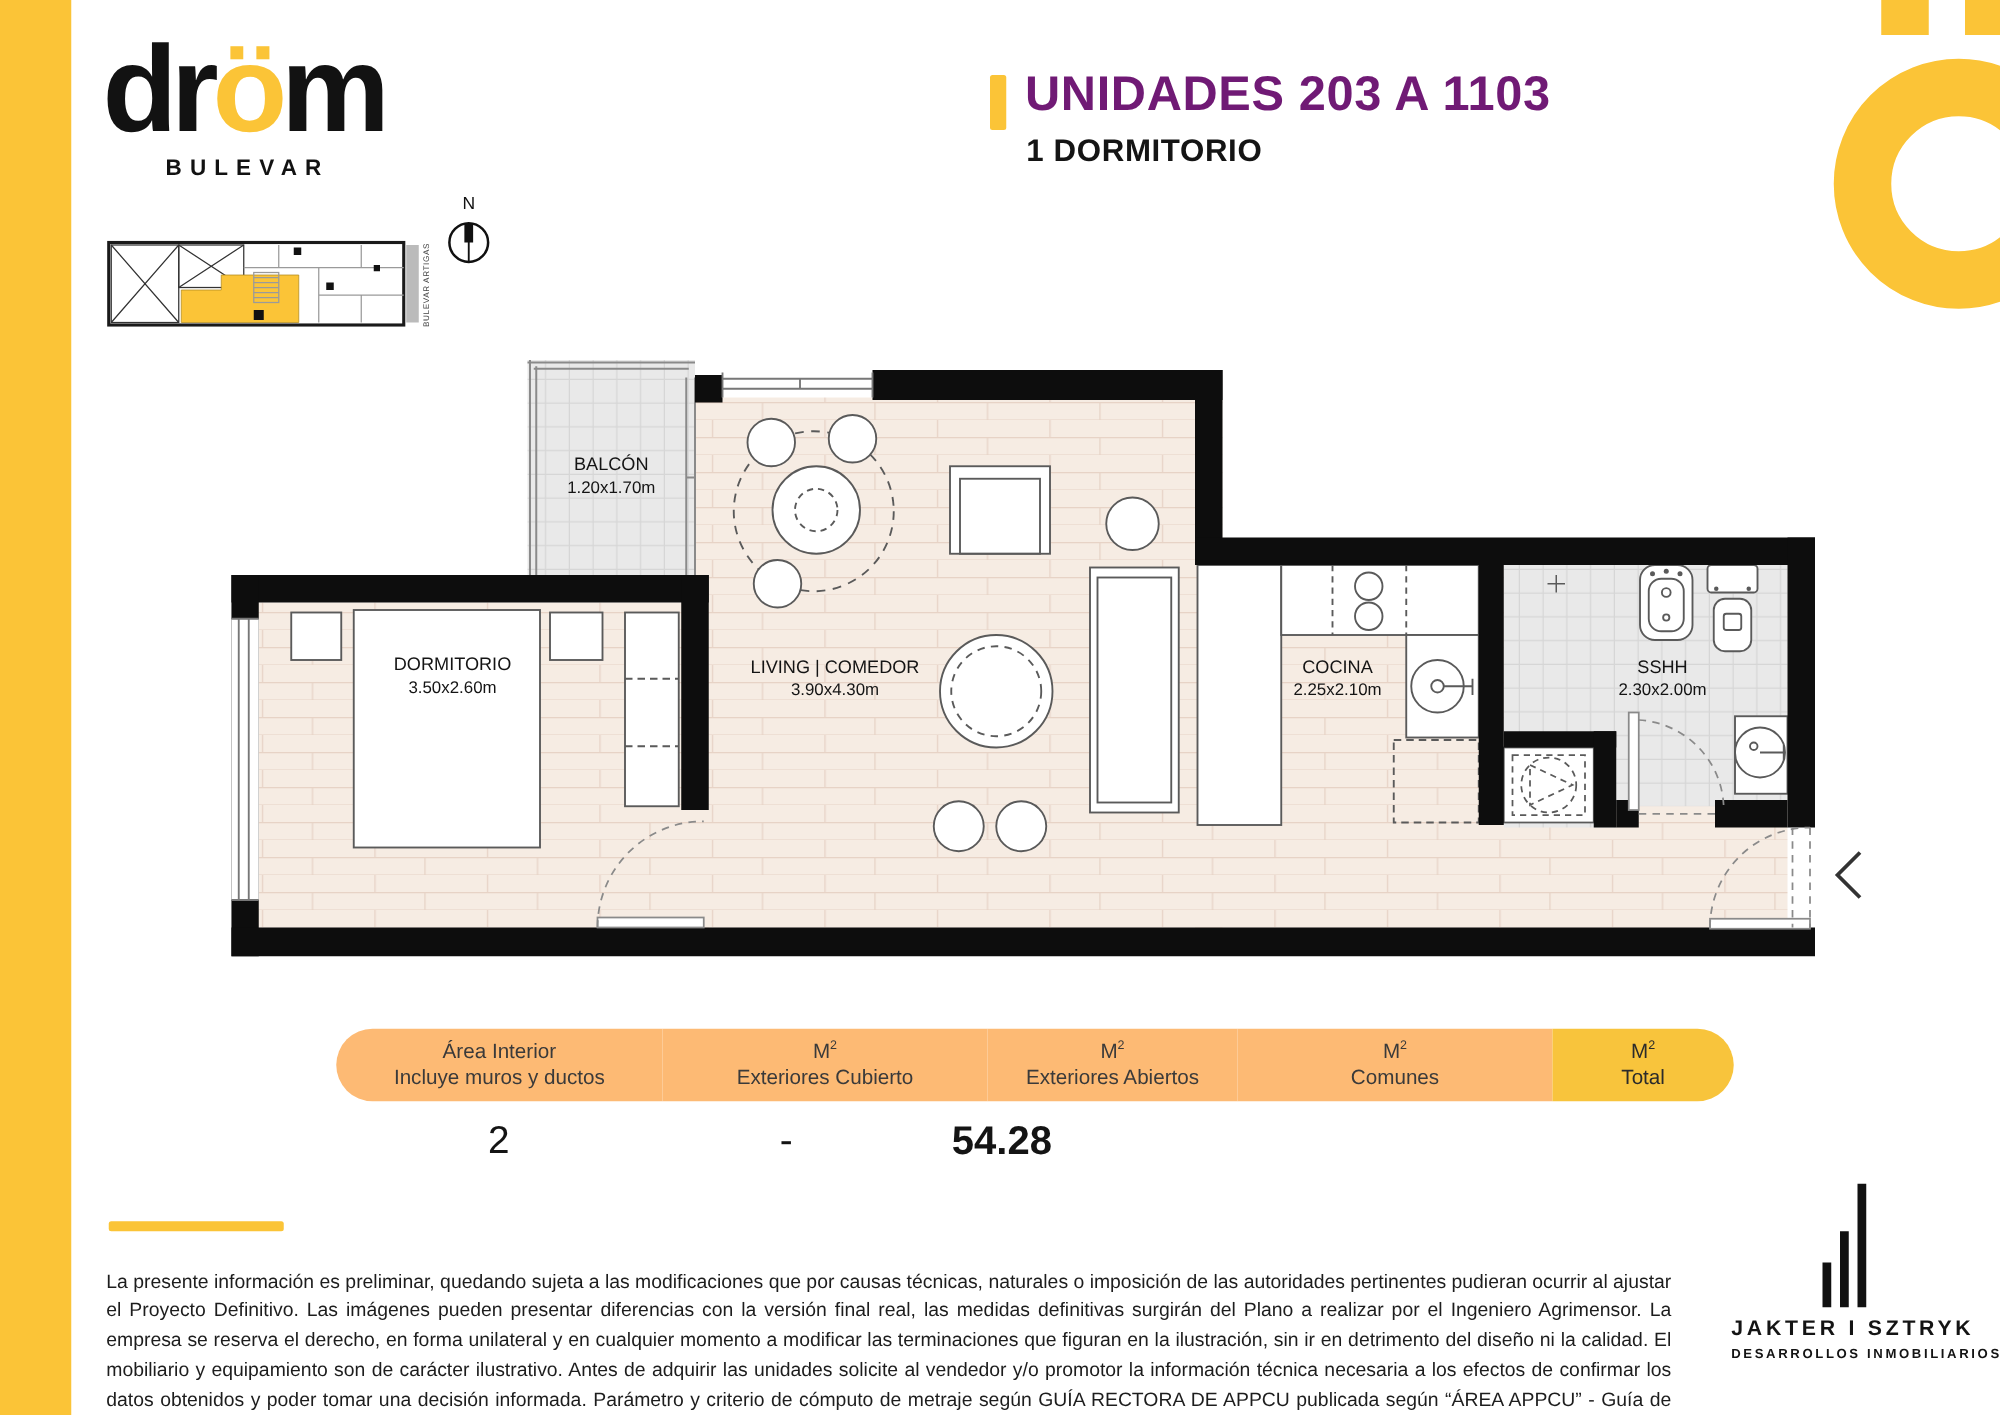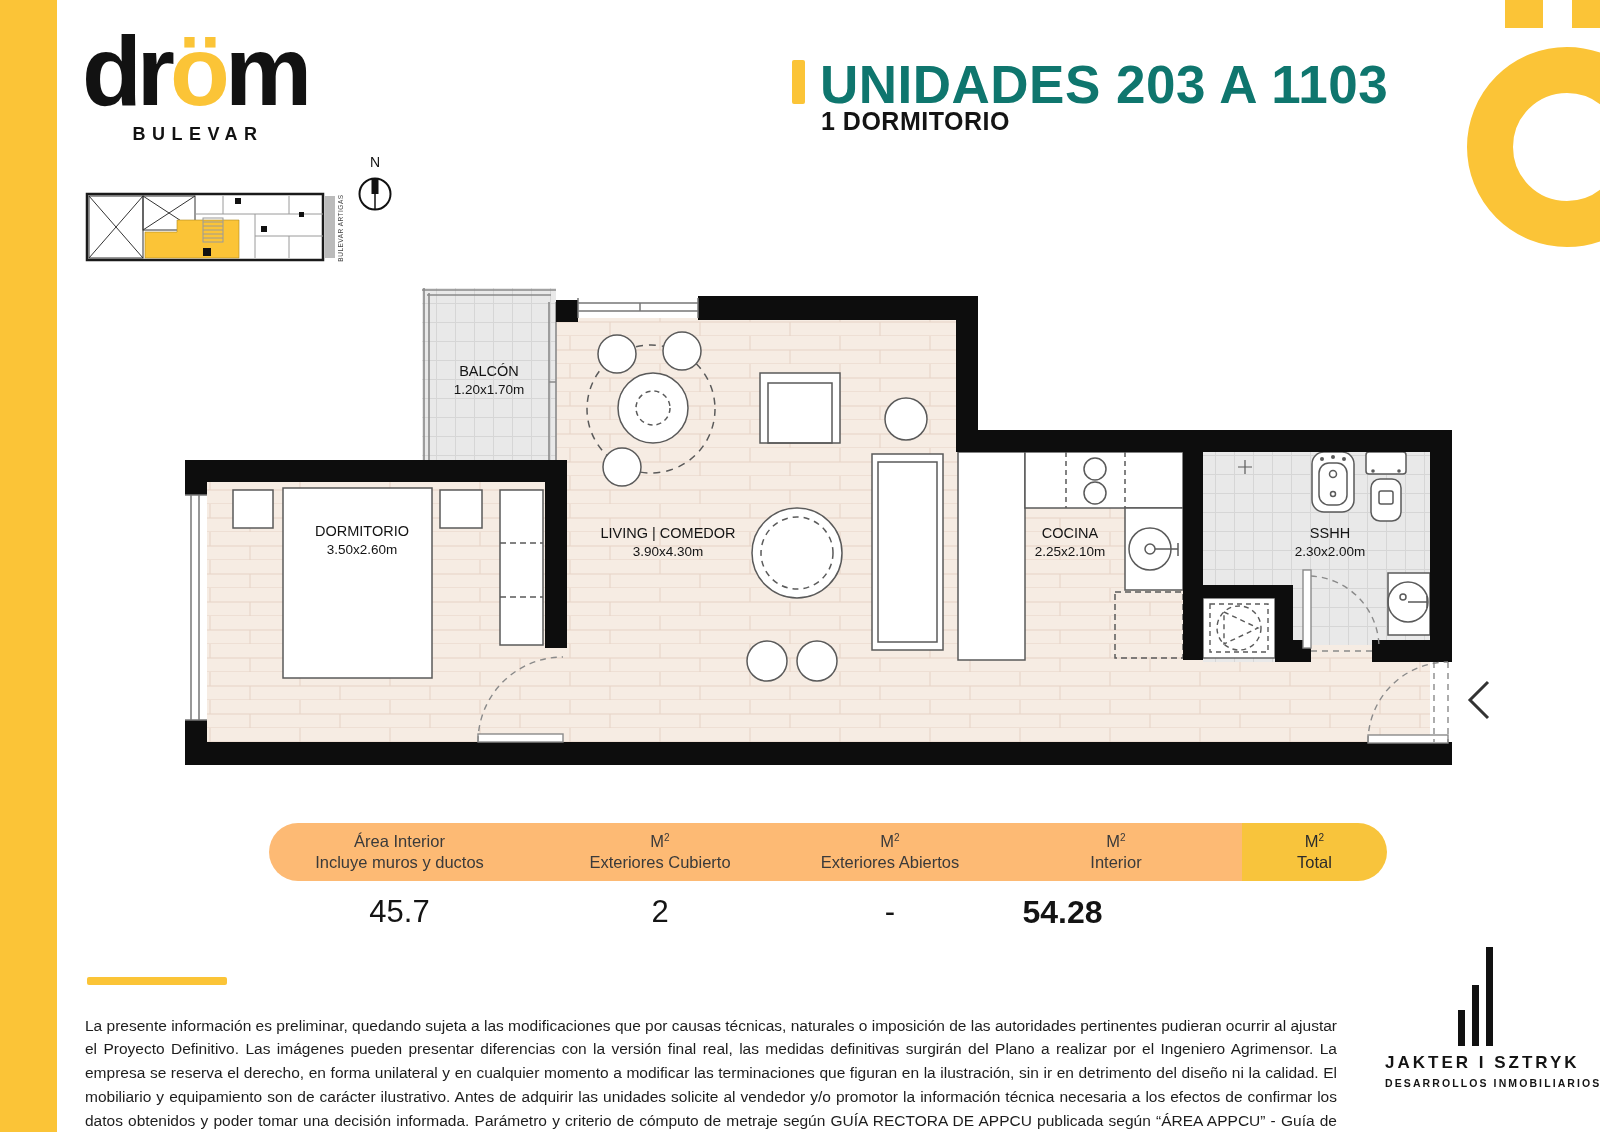--- a/index.html
+++ b/index.html
@@ -14,21 +14,21 @@
 
   
   .logo{left:82px;top:22px;width:234px;line-height:1;white-space:nowrap;
         font-weight:bold;font-size:98px;letter-spacing:-5px;color:#121212;}
   .logo .o{color:#FBC437;}
   .logo-sub{left:84px;top:124px;width:228px;text-align:center;
             font-weight:bold;font-size:18px;letter-spacing:6.5px;color:#121212;}
 
   
   .title-bar{left:792px;top:60px;width:13px;height:44px;background:#FBC437;border-radius:2px;}
-  .title{left:820px;top:54px;font-size:53px;font-weight:800;letter-spacing:.5px;color:#0f766e;white-space:nowrap;}
+  .title{left:820px;top:54px;font-size:39px;font-weight:800;letter-spacing:.5px;color:#701a75;white-space:nowrap;}
   .subtitle{left:821px;top:107px;font-size:25px;font-weight:700;letter-spacing:.5px;color:#141414;white-space:nowrap;}
 
   svg{display:block;font-family:"Liberation Sans", sans-serif;}
   .plan-label{font-size:14.5px;fill:#141414;}
   .plan-dims{font-size:13.5px;fill:#141414;}
 
   
   .areas{left:269px;top:823px;width:1118px;height:58px;display:flex;}
   .areas .cell{height:58px;display:flex;flex-direction:column;justify-content:center;
                align-items:center;background:#fdba74;font-size:16.5px;color:#3a3a3a;line-height:1.28;}
@@ -253,30 +253,29 @@
   <div class="cell w2">
     <div><span>M</span><sup>2</sup></div>
     <div>Exteriores Cubierto</div>
   </div>
   <div class="cell w3">
     <div><span>M</span><sup>2</sup></div>
     <div>Exteriores Abiertos</div>
   </div>
   <div class="cell w4">
     <div><span>M</span><sup>2</sup></div>
-    <div>Interior</div>
+    <div>Comunes</div>
   </div>
   <div class="cell hl w5">
     <div><span>M</span><sup>2</sup></div>
     <div>Total</div>
   </div>
 </div>
 
 <div class="abs vals">
-  <div class="v w1">45.7</div>
   <div class="v w2">2</div>
   <div class="v w3">-</div>
   <div class="v bold w5">54.28</div>
 </div>
 
 <div class="abs divider"></div>
 <p class="abs disclaimer">La presente información es preliminar, quedando sujeta a las modificaciones que por causas técnicas, naturales o imposición de las autoridades pertinentes pudieran ocurrir al ajustar el Proyecto Definitivo. Las imágenes pueden presentar diferencias con la versión final real, las medidas definitivas surgirán del Plano a realizar por el Ingeniero Agrimensor. La empresa se reserva el derecho, en forma unilateral y en cualquier momento a modificar las terminaciones que figuran en la ilustración, sin ir en detrimento del diseño ni la calidad. El mobiliario y equipamiento son de carácter ilustrativo. Antes de adquirir las unidades solicite al vendedor y/o promotor la información técnica necesaria a los efectos de confirmar los datos obtenidos y poder tomar una decisión informada. Parámetro y criterio de cómputo de metraje según GUÍA RECTORA DE APPCU publicada según “ÁREA APPCU” - Guía de metraje. Avalado por la cámara Inmobiliaria Uruguaya (CIU) y la Asociación de Escribanos del Uruguay (AEU).</p>
 
 <div class="abs dev">
   <svg width="185" height="102" viewBox="0 0 185 102" style="margin:0 auto">

